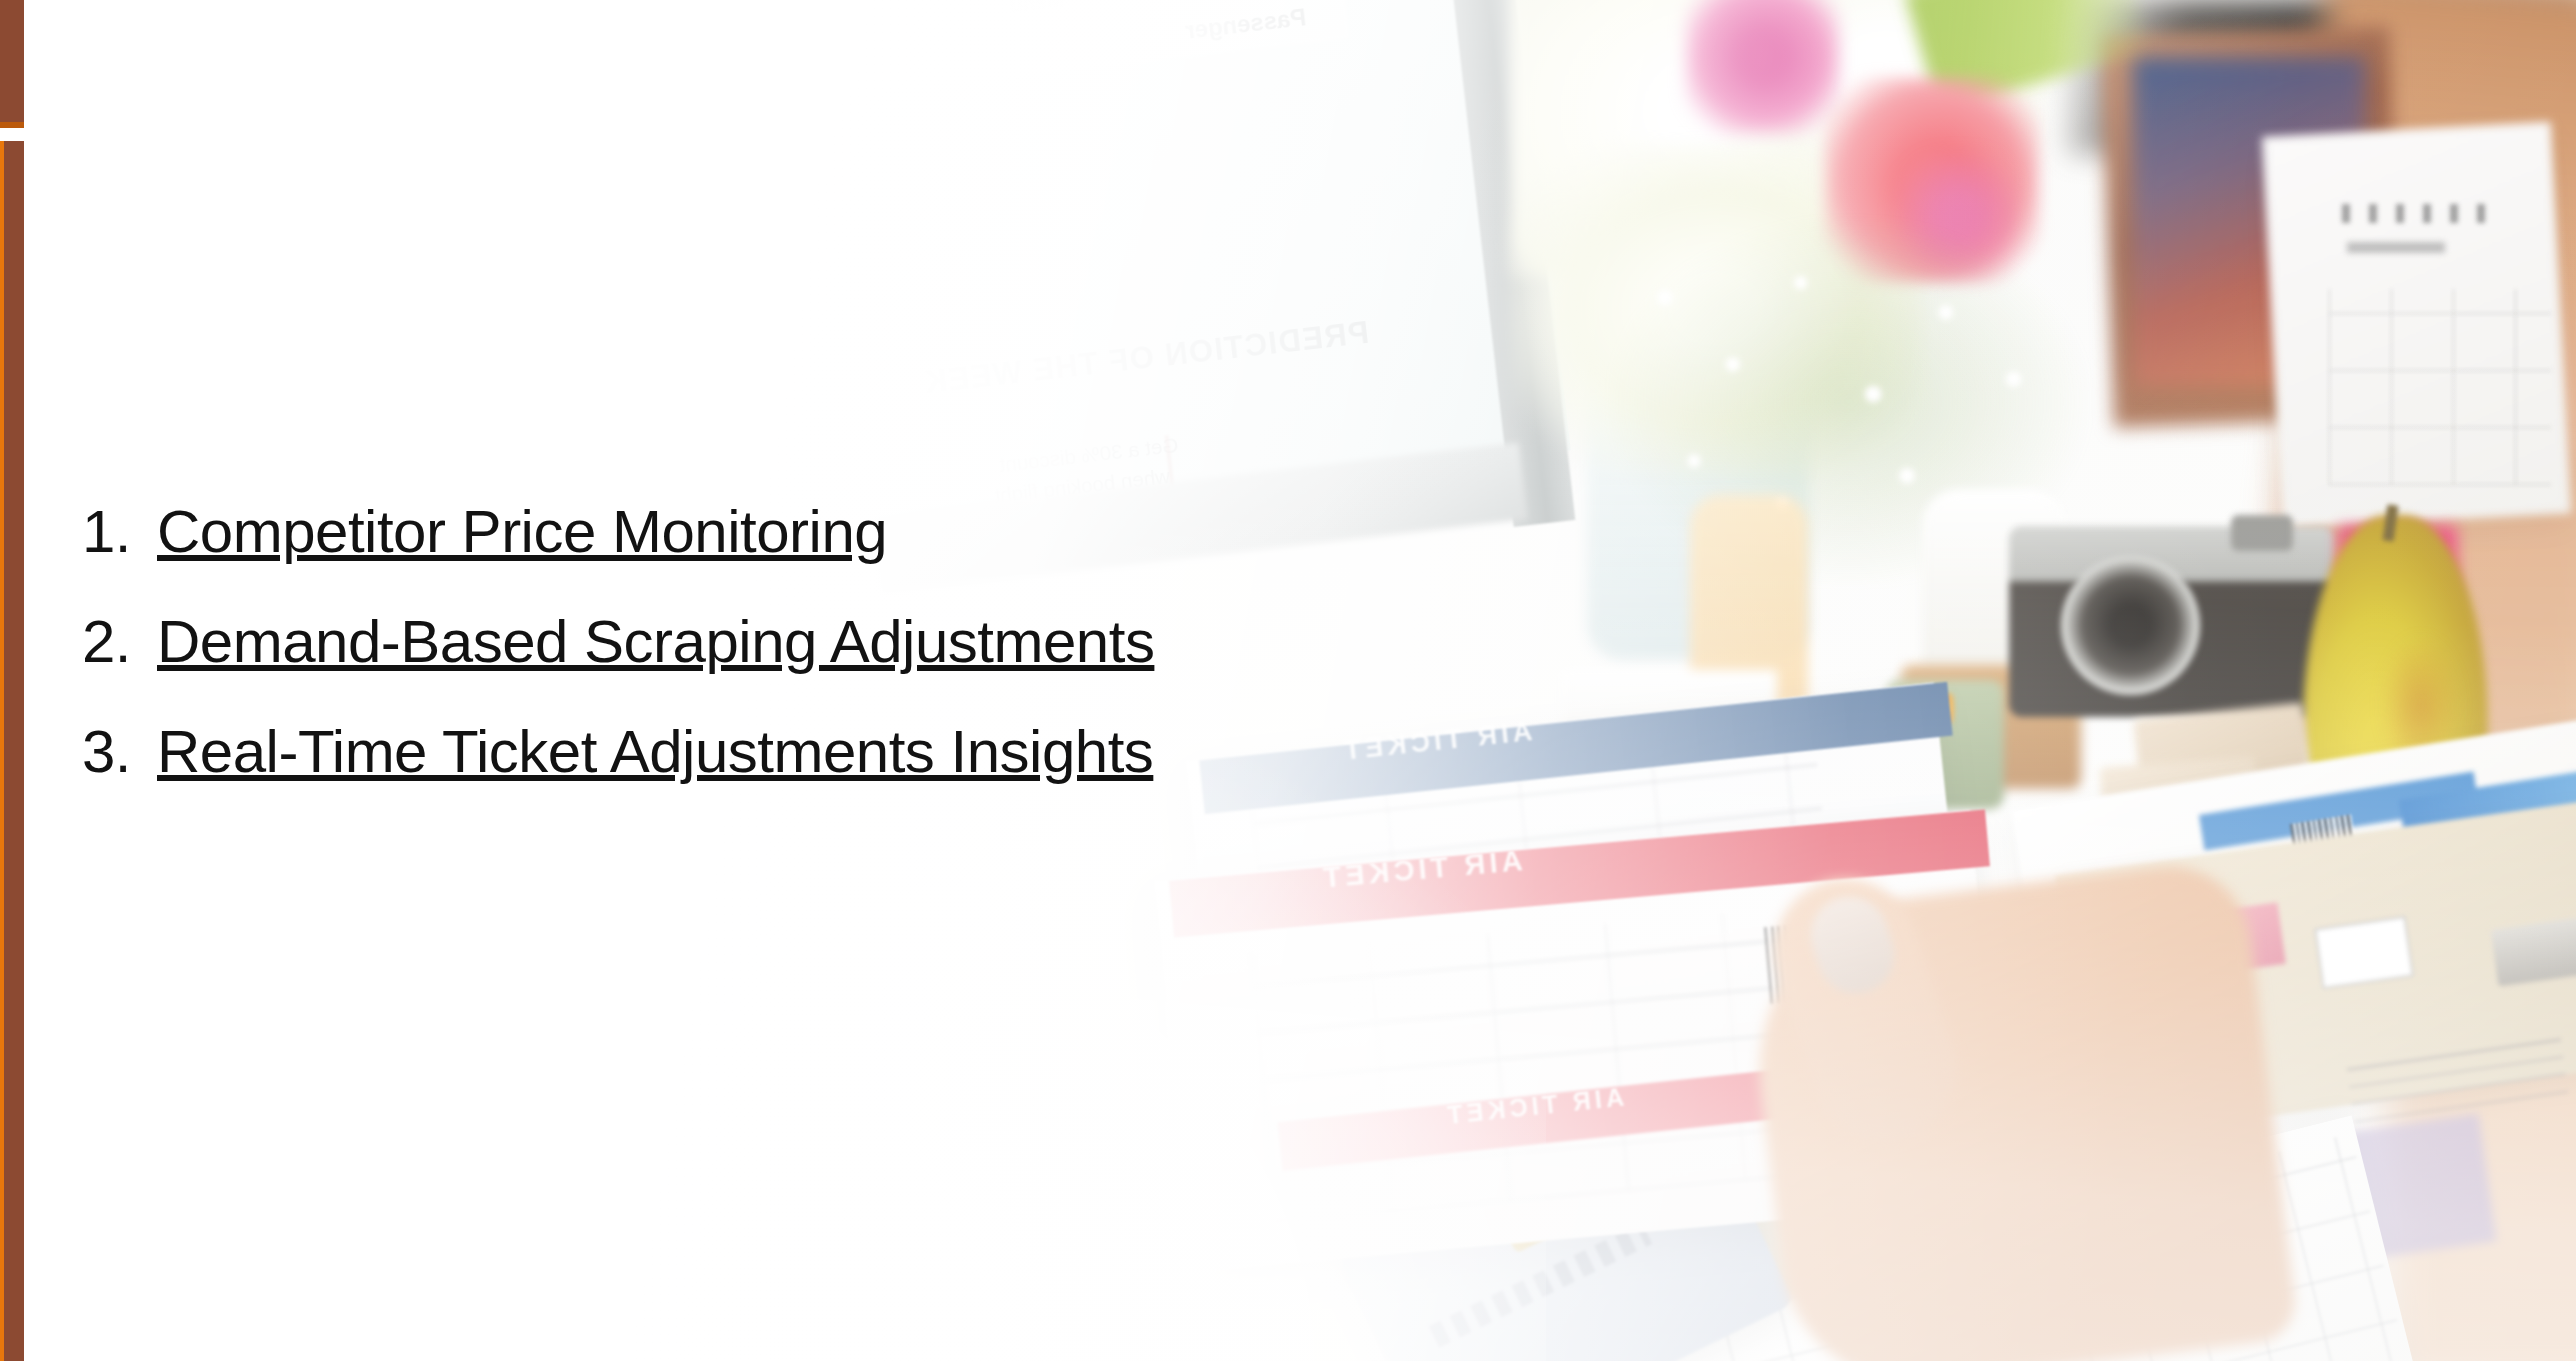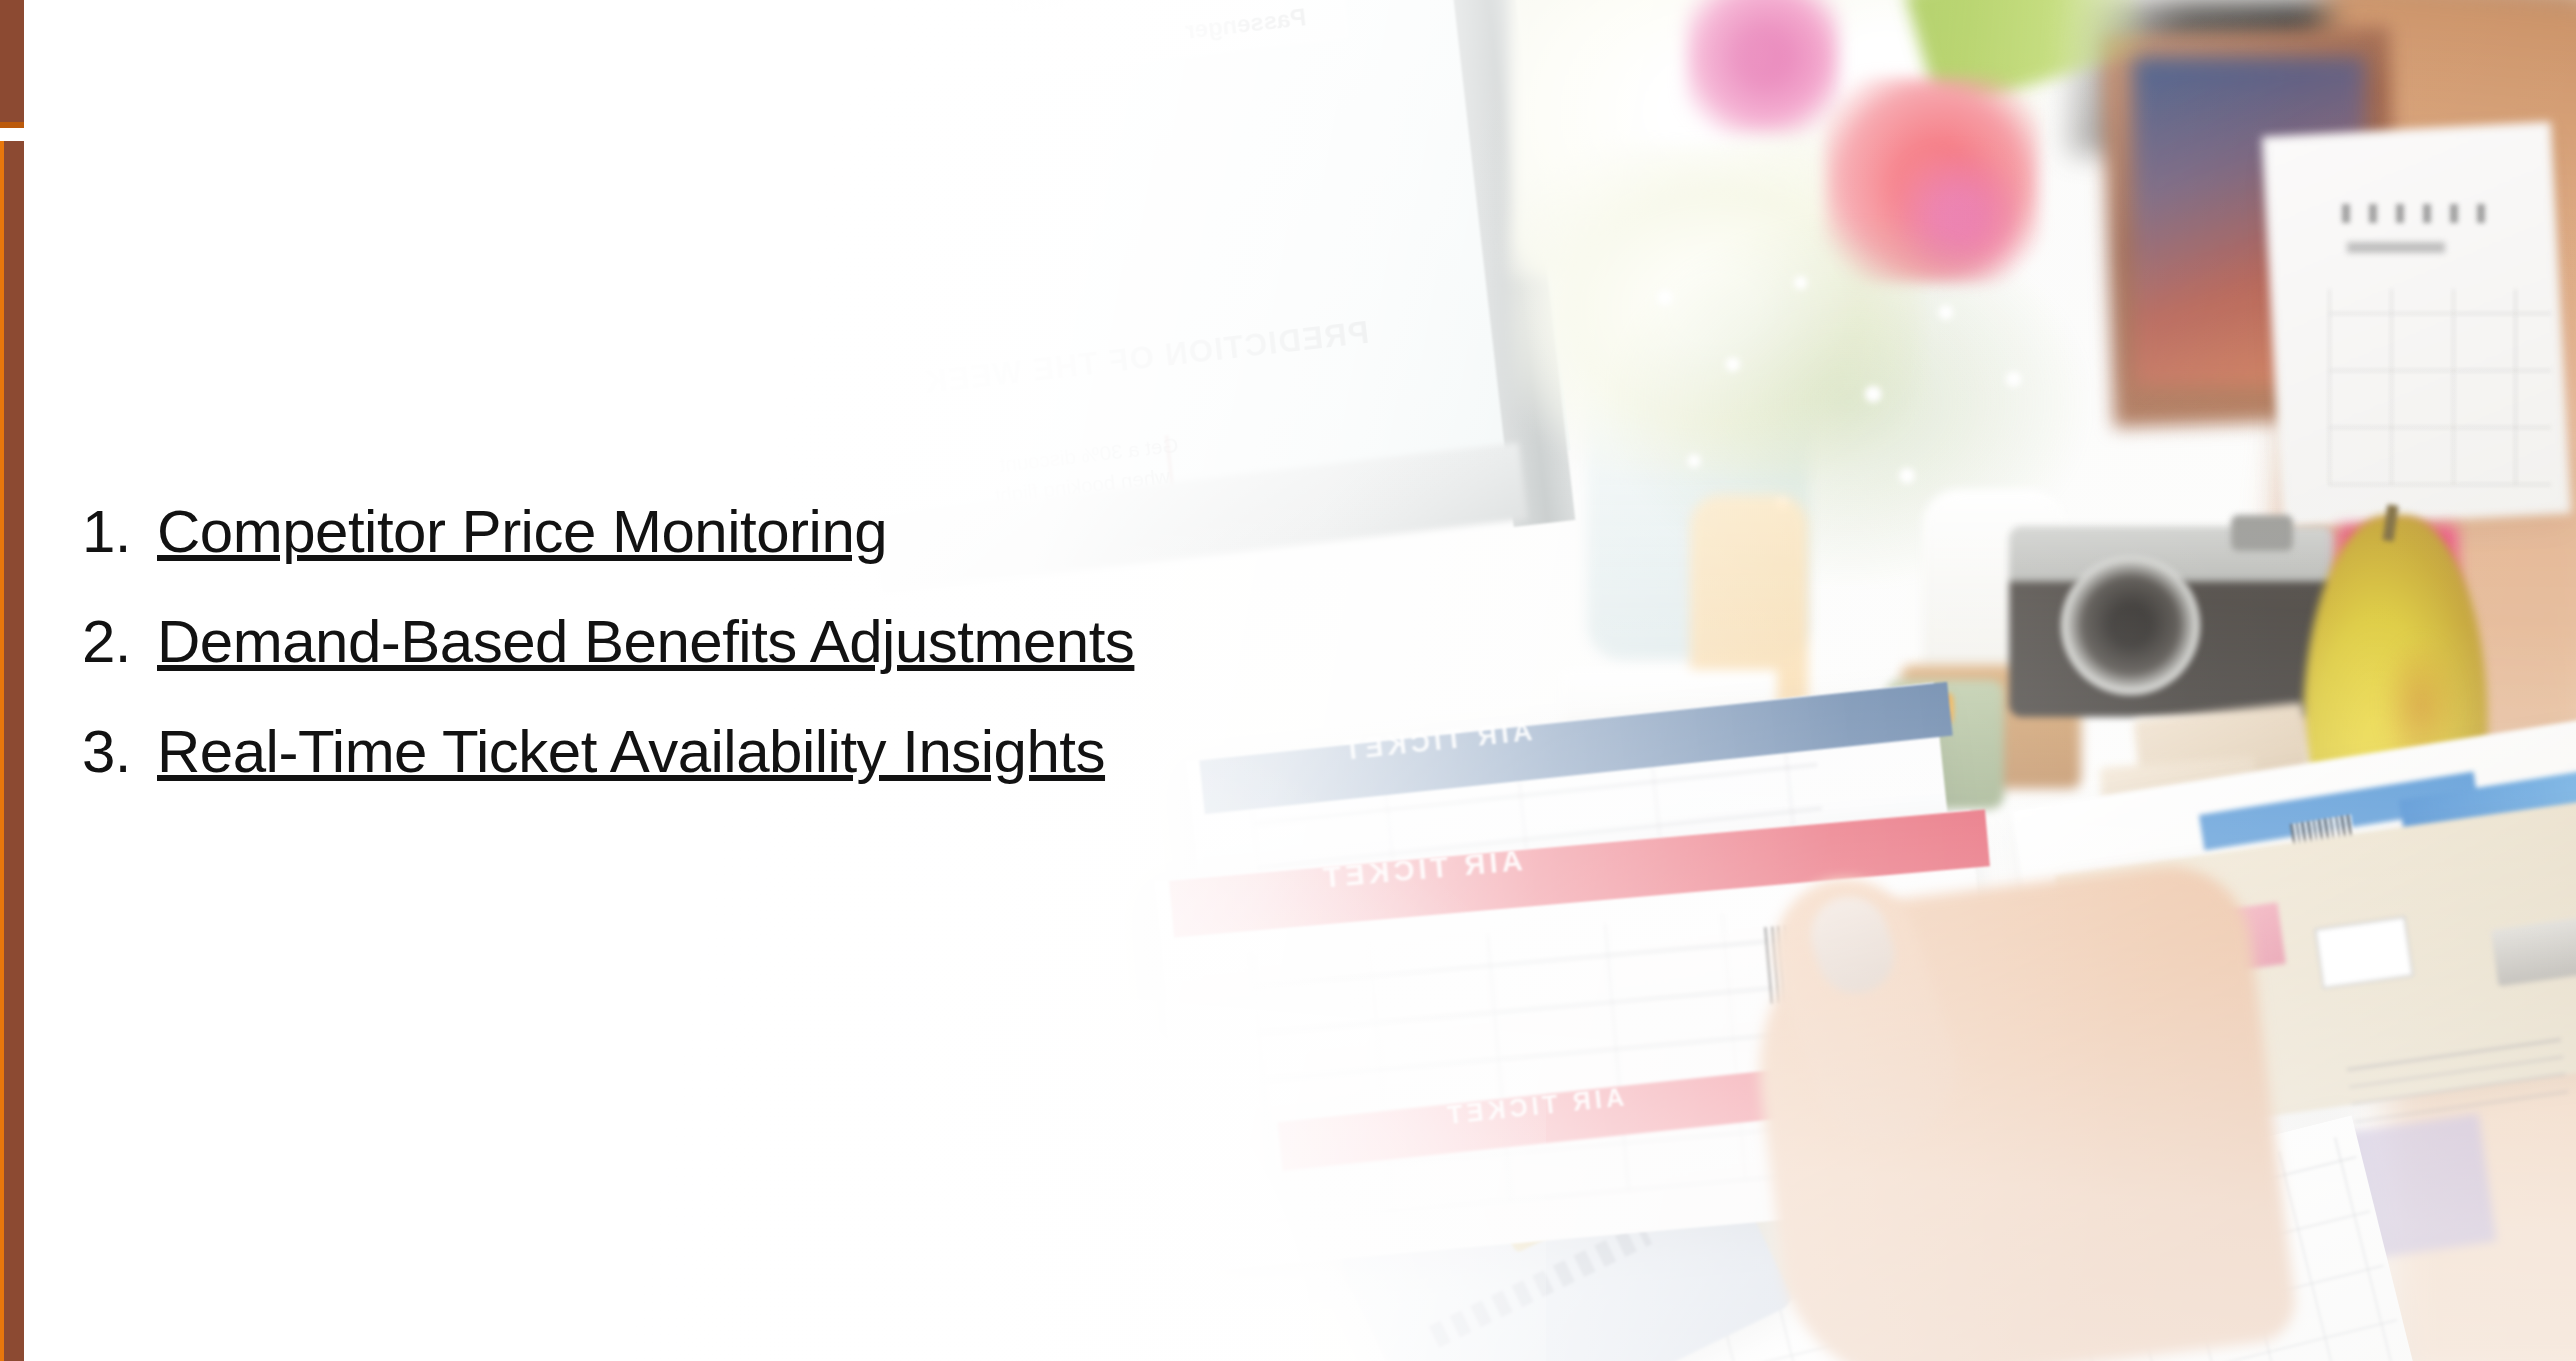--- a/index.html
+++ b/index.html
@@ -493,23 +493,23 @@
   <div class="content">
 
 
     <ol class="benefits">
       <li class="benefit">
         <span class="b-num">1.</span>
         <span class="b-text">Competitor Price Monitoring</span>
       </li>
       <li class="benefit">
         <span class="b-num">2.</span>
-        <span class="b-text">Demand-Based Benefits Adjustments</span>
+        <span class="b-text">Demand-Based Scraping Adjustments</span>
       </li>
       <li class="benefit">
         <span class="b-num">3.</span>
-        <span class="b-text">Real-Time Ticket Availability Insights</span>
+        <span class="b-text">Real-Time Ticket Adjustments Insights</span>
       </li>
     </ol>
 
   </div>
 </div>
 
 
 </body></html>

